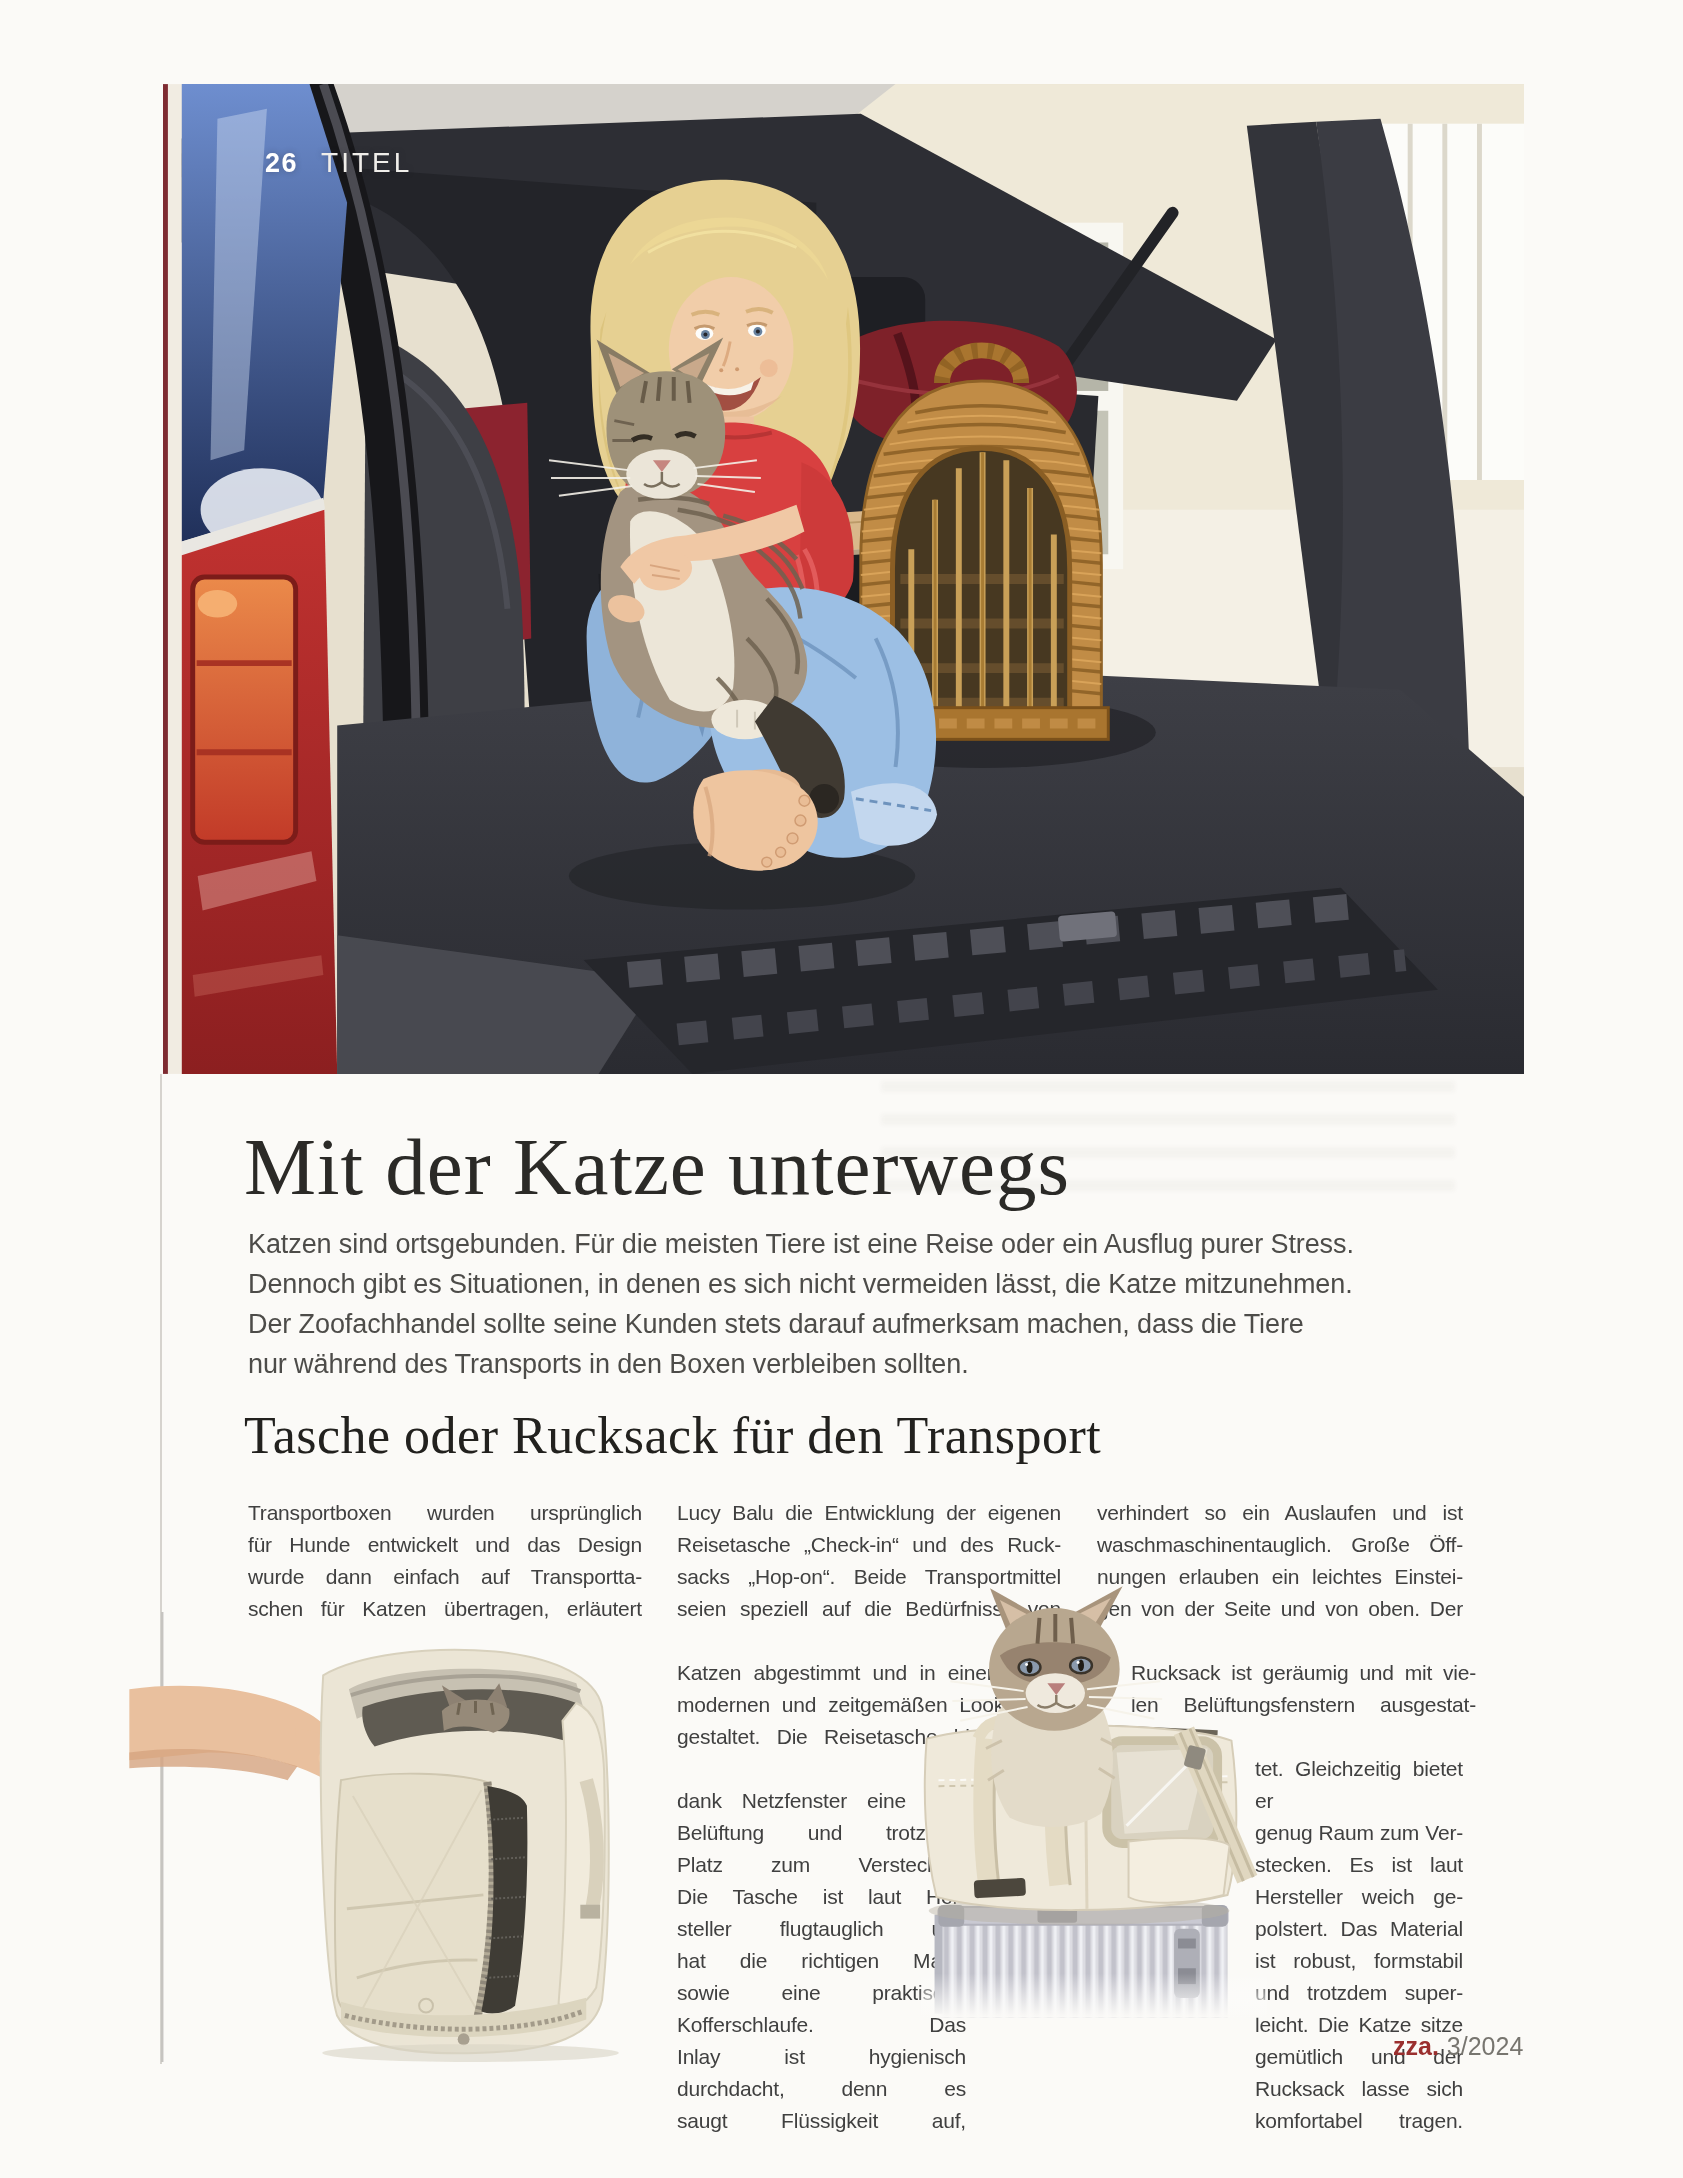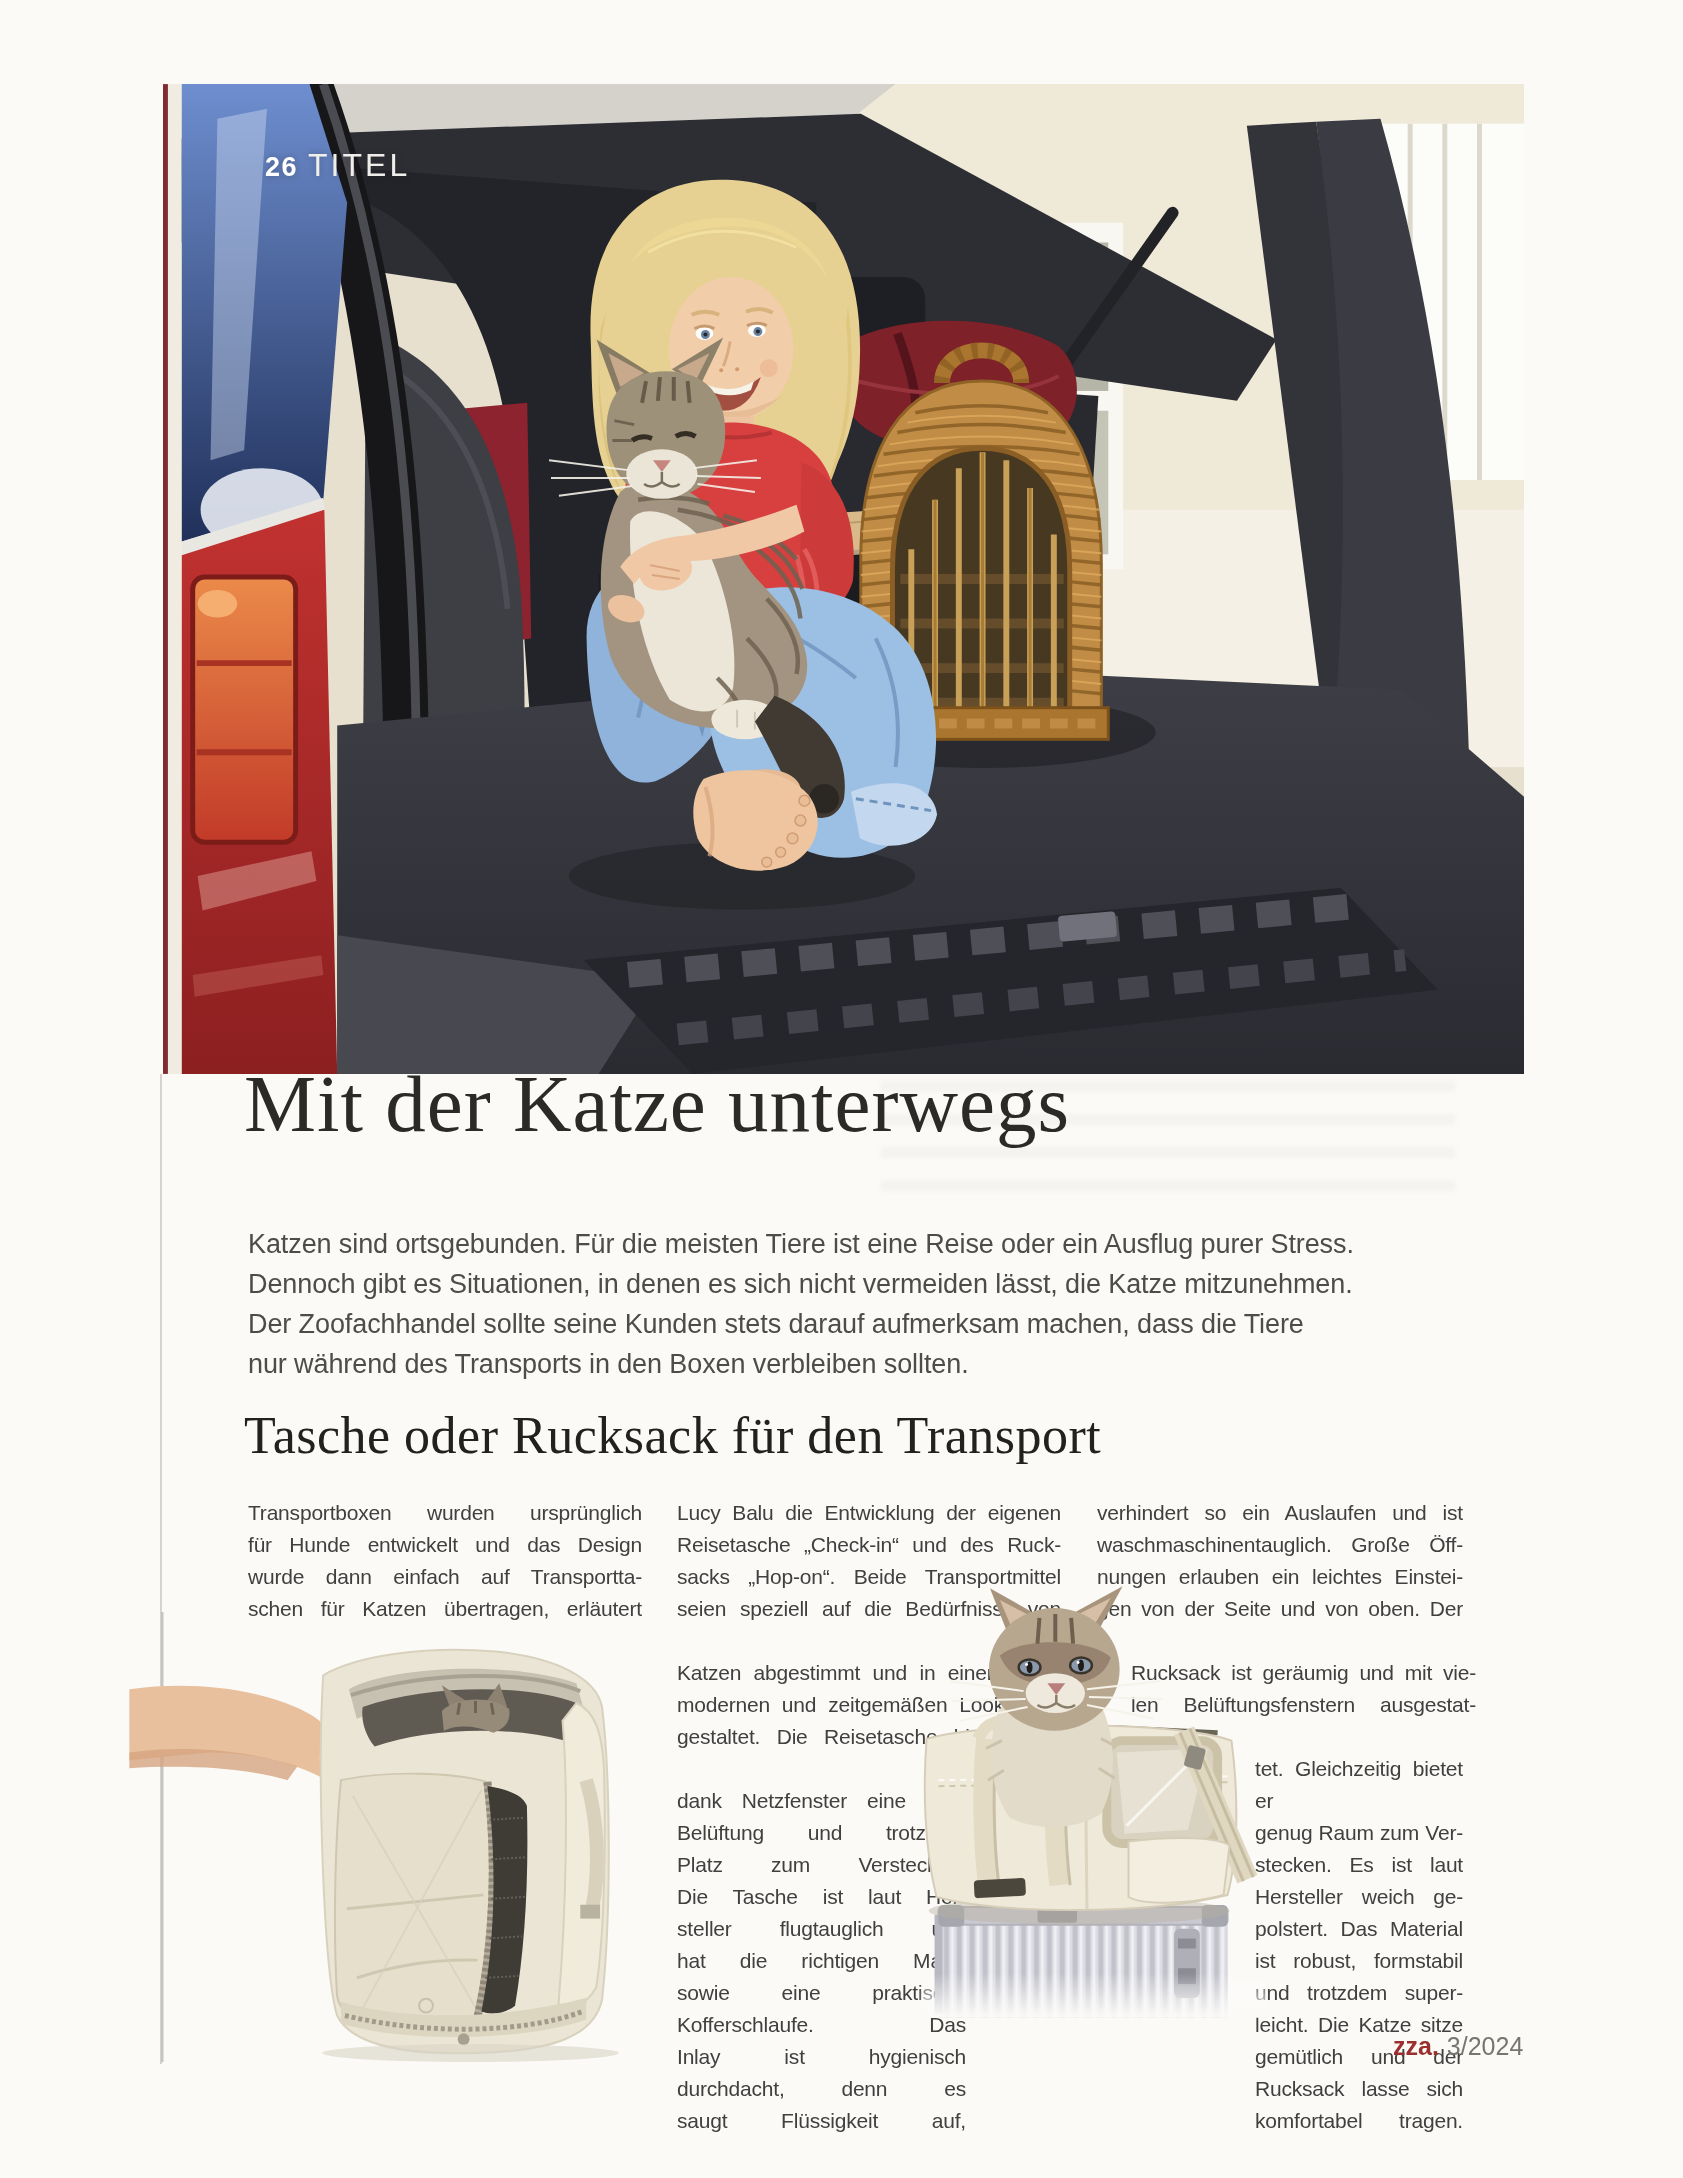--- a/index.html
+++ b/index.html
@@ -5,25 +5,25 @@
   html,body{margin:0;padding:0;}
   body{
     width:1683px;height:2178px;position:relative;overflow:hidden;
     background:#fbfaf7;font-family:"Liberation Sans",sans-serif;
   }
   .abs{position:absolute;}
   
   .kicker{left:265px;top:147px;color:#ffffff;font-size:27px;font-weight:700;
     letter-spacing:1.5px;z-index:5;text-shadow:0 0 6px rgba(40,40,50,.35);}
   .kicker .num{font-weight:700;}
-  .kicker .lbl{font-weight:500;font-size:32px;letter-spacing:3px;color:#f0eeea;margin-left:10px;}
+  .kicker .lbl{font-weight:500;font-size:28px;letter-spacing:3px;color:#f0eeea;margin-left:23px;}
   
   .main-photo{left:163px;top:84px;width:1361px;height:990px;}
   
-  .headline{left:244px;top:1064px;width:1228px;
+  .headline{left:244px;top:1127px;width:1228px;
     font-family:"Liberation Serif",serif;font-size:81px;line-height:1;
     color:#2b2a27;letter-spacing:1px;white-space:nowrap;}
   .intro{left:248px;top:1224px;width:1233px;
     font-size:27px;line-height:40px;color:#4d4c49;letter-spacing:-0.1px;
     white-space:pre-line;}
   .subhead{left:244px;top:1406px;font-family:"Liberation Serif",serif;
     font-size:52px;color:#22211e;letter-spacing:0.5px;white-space:nowrap;}
   
   .col{font-size:21px;line-height:32px;color:#404040;letter-spacing:-0.2px;
     text-align:justify;text-align-last:justify;white-space:pre-line;}

